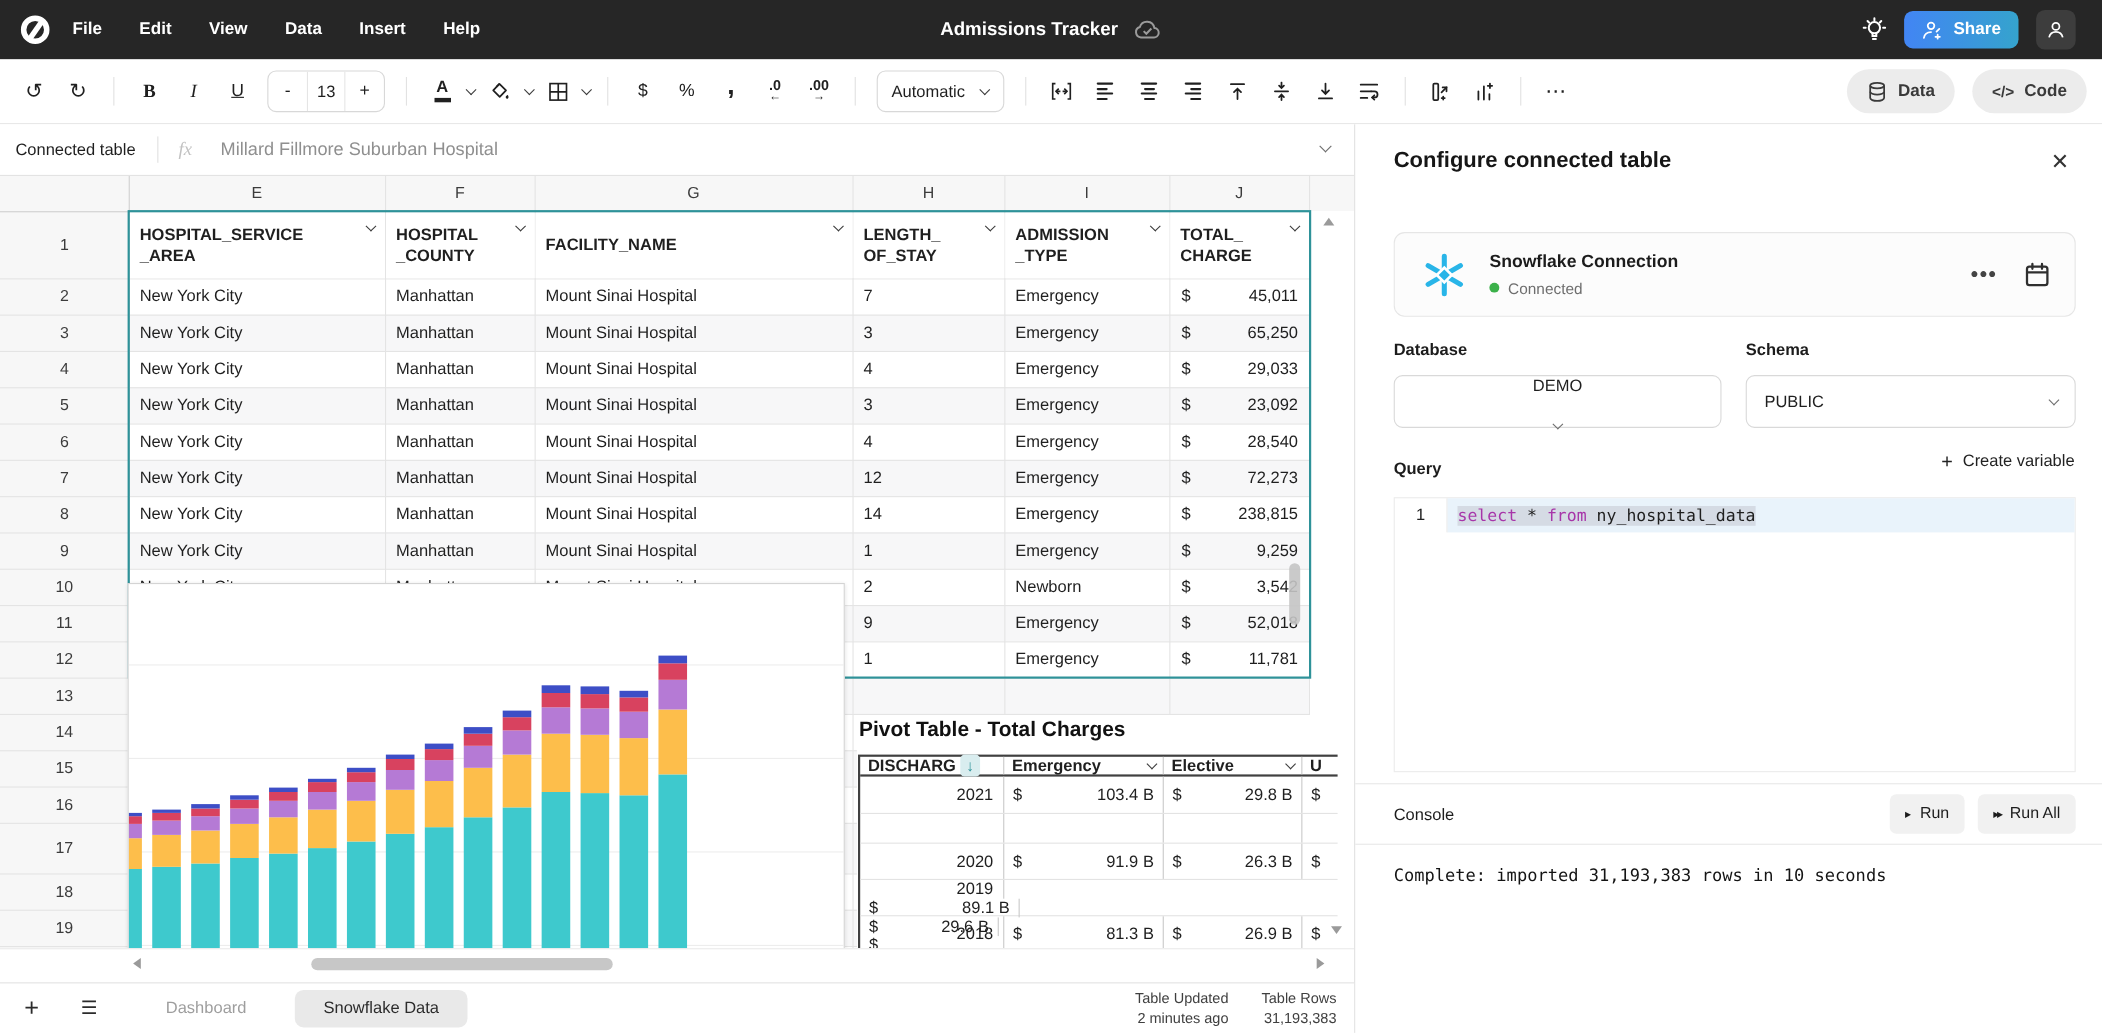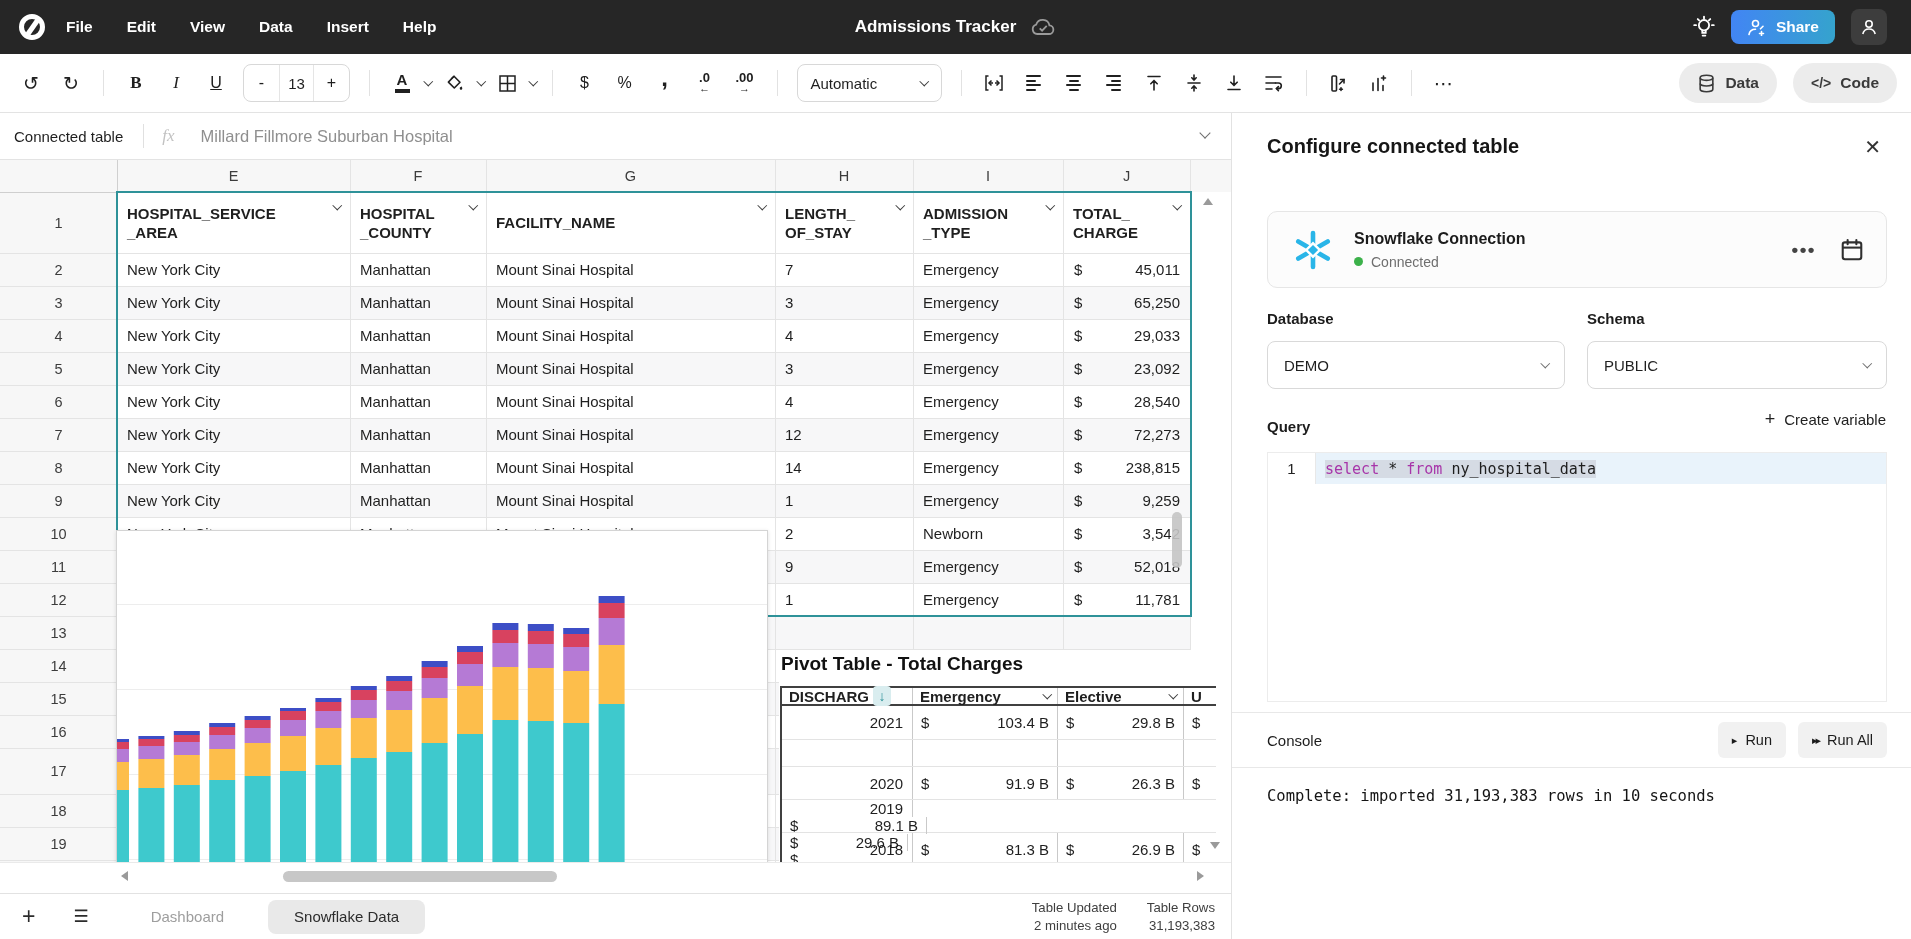--- a/index.html
+++ b/index.html
@@ -25,21 +25,21 @@
   
   .toolbar { position:absolute; left:0; top:54px; width:1911px; height:59px; background:#fff;
              border-bottom:1px solid #e3e3e3; display:flex; align-items:center; padding:0 14px; gap:6px; }
   .tbtn { height:36px; min-width:34px; padding:0 5px; display:flex; align-items:center; justify-content:center;
           border-radius:7px; color:#202020; font-size:16px; }
   .tdiv { width:1px; height:26px; background:#e2e2e2; margin:0 9px; flex:none; }
   .fsize { display:flex; align-items:center; height:38px; border:1px solid #d8d8d8; border-radius:8px; overflow:hidden; margin:0 4px; }
   .fsize > div { width:35px; height:100%; display:flex; align-items:center; justify-content:center; font-size:16px; }
   .fsize > div:nth-child(2) { border-left:1px solid #e5e5e5; border-right:1px solid #e5e5e5; font-size:15px; }
   .fmt-select { height:38px; border:1px solid #d8d8d8; border-radius:8px; padding:0 13px; display:flex;
-                align-items:center; gap:44px; font-size:15px; margin:0 4px; }
+                align-items:center; gap:15px; font-size:15px; margin:0 4px; }
   .chv { display:inline-block; width:8px; height:8px; border-right:1.8px solid #3c3c3c; border-bottom:1.8px solid #3c3c3c;
          transform:rotate(45deg); margin-top:-4px; flex:none; }
   .chv.sm { width:6.5px; height:6.5px; }
   .chv.gray { border-color:#6e6e6e; }
   .pill { height:40px; border-radius:20px; background:#ececec; display:flex; align-items:center; gap:9px;
           padding:0 18px; font-size:15.5px; font-weight:700; color:#3a3a3a; margin-left:10px; }
   .dec-ico { display:flex; flex-direction:column; align-items:center; line-height:11px; font-size:13px; font-weight:700; }
   .dec-ico small { font-size:11px; font-weight:400; }
   .underA { display:flex; flex-direction:column; align-items:center; line-height:14px; }
   .underA i { width:15px; height:3.5px; background:#202020; margin-top:2px; }
@@ -697,21 +697,21 @@
           <rect x="2.5" y="4" width="17" height="15.5" rx="2"></rect>
           <path d="M2.5 8.8h17"></path>
           <path d="M7 1.8v4M15 1.8v4" stroke-linecap="round"></path>
         </g>
       </svg>
     </div>
   </div>
 
   <div class="fld-label" style="left:35px; top:197px;">Database</div>
   <div class="fld-label" style="left:355px; top:197px;">Schema</div>
-  <div class="select" style="left:35px; top:228px; width:298px;">
+  <div class="select" style="left:35px; top:228px; width:298px;flex-direction:column;">
     <span>DEMO</span>
     <span class="chv sm gray"></span>
   </div>
   <div class="select" style="left:355px; top:228px; width:300px;">
     <span>PUBLIC</span>
     <span class="chv sm gray"></span>
   </div>
 
   <div class="fld-label" style="left:35px; top:305px;">Query</div>
   <div class="createvar">

